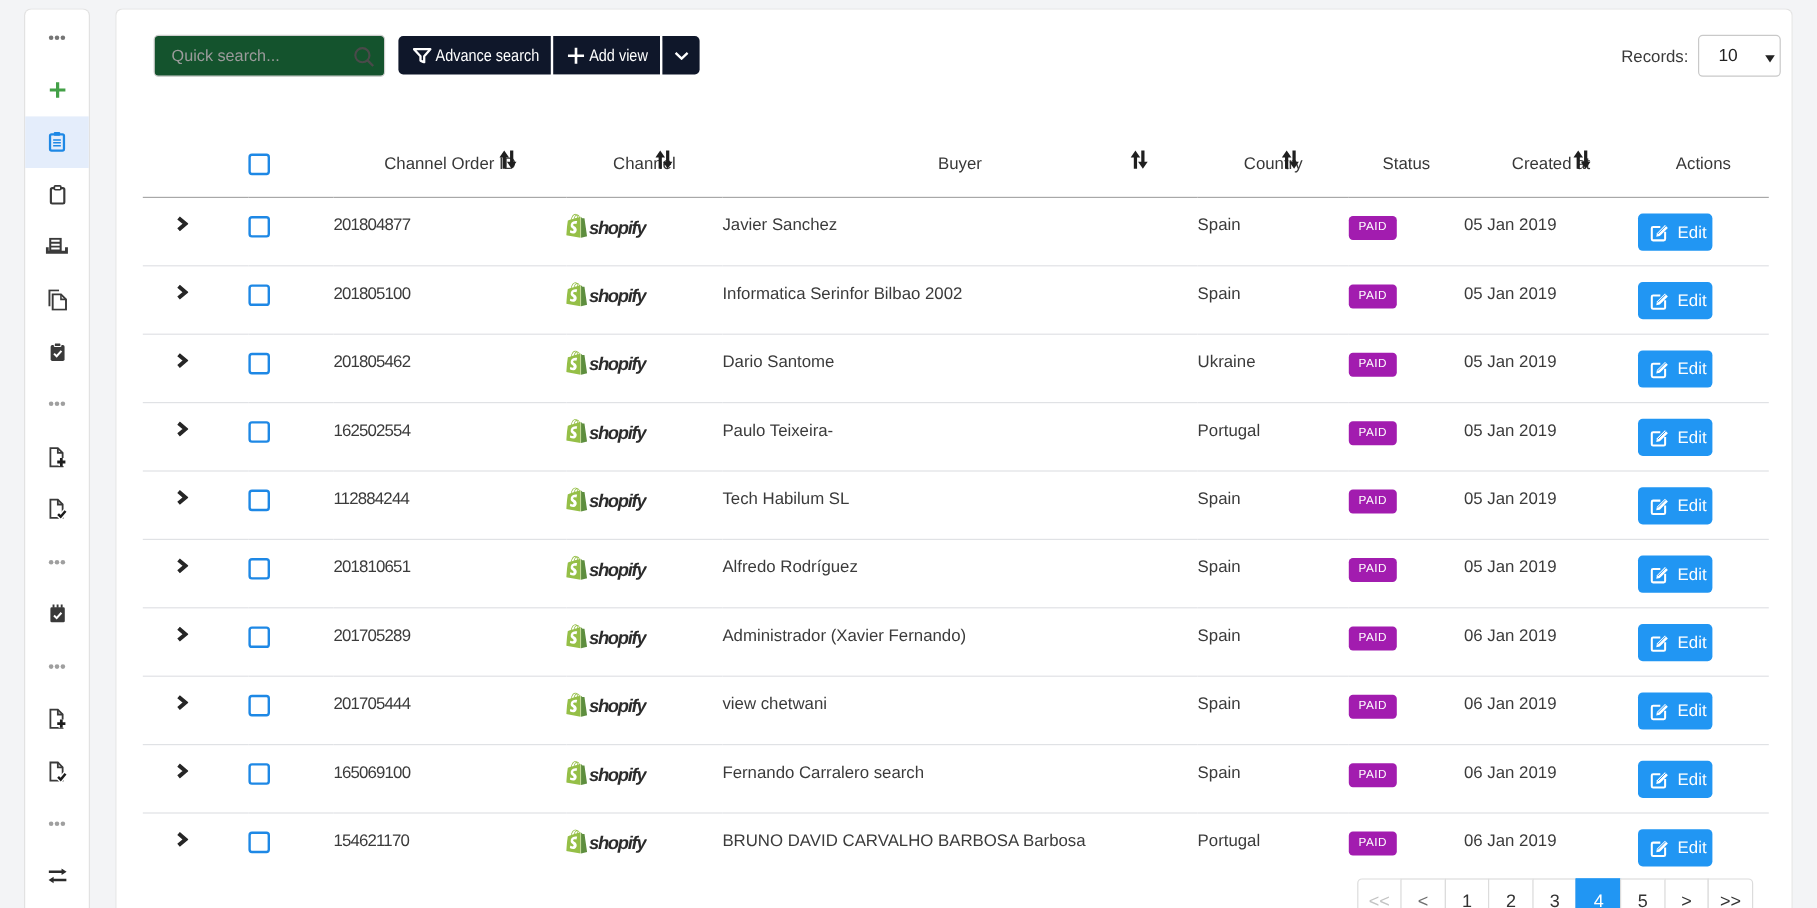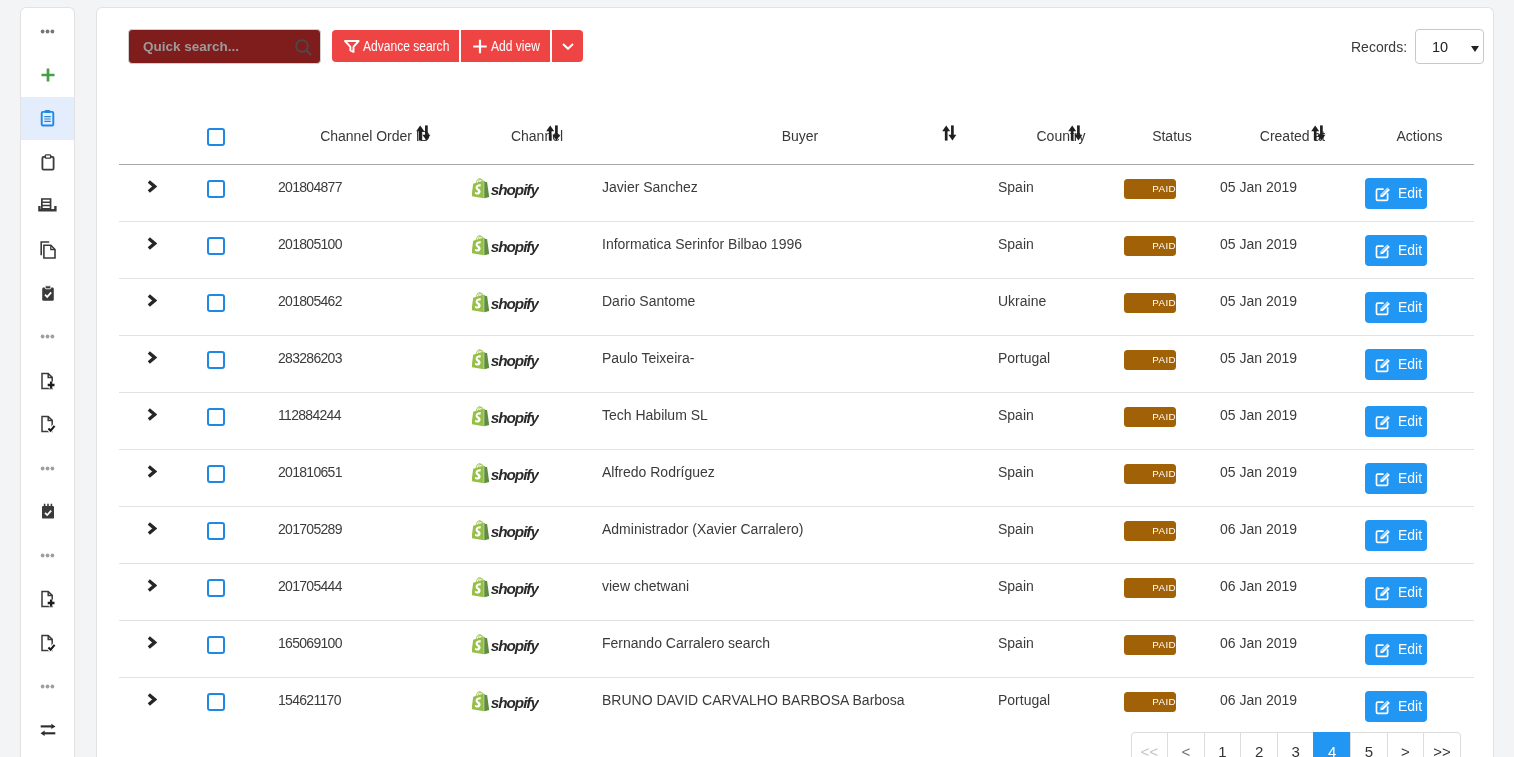--- a/index.html
+++ b/index.html
@@ -4,24 +4,24 @@
 html,body{width:1514px;height:757px;overflow:hidden;background:#f3f4f6;
  font-family:"Liberation Sans",sans-serif;}
 #sidebar{position:absolute;left:20px;top:7px;width:55px;height:760px;background:#fff;
  border:1px solid #e2e2e2;border-bottom:none;border-radius:6px 6px 0 0;}
 .si{position:absolute;left:0;width:53px;text-align:center;line-height:0;}
 .si svg{display:inline-block;vertical-align:middle}
 #selbg{position:absolute;left:0;top:88.5px;width:53px;height:43.5px;background:#e4edfb;}
 #card{position:absolute;left:96px;top:7px;width:1398px;height:760px;background:#fff;
  border:1px solid #e2e2e2;border-bottom:none;border-radius:6px 6px 0 0;}
 #search{position:absolute;left:31px;top:21px;width:193px;height:35px;border:1px solid #cfcfcf;
- border-radius:4px;background:#7f1d1d;font-weight:bold;}
+ border-radius:4px;background:#14532d;}
 #search span{position:absolute;left:14px;top:9px;font-size:13.5px;color:#9b9b9b;}
 #search svg{position:absolute;right:7px;top:8px;}
-.tbtn{position:absolute;top:22px;height:32px;background:#ef4444;color:#fff;
+.tbtn{position:absolute;top:22px;height:32px;background:#0f172a;color:#fff;
  display:flex;align-items:center;justify-content:center;}
 .tbtn .bt{position:absolute;top:50%;transform:translateY(-50%) scaleX(0.86);
  transform-origin:left center;font-size:14px;white-space:nowrap;}
 .tbtn .bicon{position:absolute;}
 #b1{left:235px;width:127px;border-radius:4px 0 0 4px;}
 #b2{left:364px;width:89px;}
 #b3{left:455px;width:31px;border-radius:0 4px 4px 0;}
 #reclab{position:absolute;top:31px;left:1254px;width:54px;font-size:14px;color:#3a3a3a;text-align:center;}
 #recsel{position:absolute;left:1318px;top:21px;width:69px;height:35px;border:1px solid #c9c9c9;
  border-radius:4px;background:#fff;}
@@ -31,22 +31,22 @@
 table{position:absolute;left:22px;top:92.5px;width:1355px;border-collapse:collapse;table-layout:fixed;}
 th{vertical-align:bottom;padding:26px 0 20px 0;border-bottom:1px solid #a8a8a8;font-size:14px;
  font-weight:normal;color:#383838;text-align:center;position:relative;}
 .sorti{position:absolute;bottom:23.5px;}
 td{height:57px;vertical-align:top;padding:13px 0 0 0;border-bottom:1px solid #e0e2e5;
  font-size:14px;color:#3b3b3b;line-height:19px;}
 tr.last td{border-bottom:none;}
 .cb{width:18px;height:18px;border:2.4px solid #1E88E5;border-radius:3px;background:#fff;margin-top:1.5px;}
 th .cb{margin-bottom:-2px;}
 td.oid{letter-spacing:-0.7px;}
-.badge{display:inline-block;width:52px;height:20px;margin-top:0px;border-radius:3.5px;background:#a16207;
- color:#fff;font-size:9.8px;letter-spacing:0.4px;text-align:right;line-height:20px;}
+.badge{display:inline-block;width:40px;height:20px;margin-top:0px;border-radius:3.5px;background:#a21caf;
+ color:#fff;font-size:9.8px;letter-spacing:0.4px;text-align:center;line-height:20px;}
 .ebtn{display:flex;width:62px;height:31px;background:#2196F3;border-radius:4px;color:#fff;
  align-items:center;padding-left:9px;}
 .ebtn svg{margin-right:6px;}
 .ebtn span{font-size:14px;}
 #pager{position:absolute;left:1033.5px;top:724px;display:flex;}
 #pager div{width:37.6px;height:38px;margin-left:-1px;border:1px solid #dcdcdc;background:#fff;
  font-size:15px;color:#333;display:flex;align-items:center;justify-content:center;}
 #pager div.first{border-radius:4px 0 0 4px;margin-left:0;}
 #pager div.lastp{border-radius:0 4px 4px 0;}
 #pager div.dis{color:#c3c3c3;}
@@ -274,21 +274,21 @@
           <td>
             <svg width="67" height="22" viewBox="0 0 67 22" style="display:block;margin-top:0px">
               <g transform="translate(-0.4,0.2) scale(0.1615)">
                 <path fill="#95BF47" fill-rule="evenodd" d="M74.7,14.8c0,0-1.4,0.4-3.7,1.1c-0.4-1.3-1-2.8-1.8-4.4c-2.6-5-6.5-7.7-11.1-7.7c-0.3,0-0.6,0-1,0.1C56.9,3.4,56.7,3.2,56.5,3c-2-2.2-4.6-3.2-7.7-3.1c-6,0.2-12,4.5-16.8,12.2c-3.4,5.4-6,12.2-6.7,17.5c-6.9,2.1-11.7,3.6-11.8,3.7c-3.5,1.1-3.6,1.2-4,4.5C9.1,40.3,0,110.7,0,110.7l75.6,13.1V14.6C75.2,14.7,74.9,14.7,74.7,14.8z M57.2,20.2c-4,1.2-8.4,2.6-12.7,3.9c1.2-4.7,3.6-9.4,6.4-12.5c1.1-1.1,2.6-2.4,4.3-3.2C56.9,12,57.3,16.9,57.2,20.2z M49,4.3c1.4,0,2.6,0.3,3.6,0.9c-1.6,0.8-3.2,2.1-4.7,3.6c-3.8,4.1-6.7,10.5-7.9,16.6c-3.6,1.1-7.2,2.2-10.5,3.2C31.7,19.1,39.8,4.6,49,4.3z M61.2,19c0-3-0.4-7.3-1.8-10.9c4.6,0.9,6.8,6,7.8,9.1C65.4,17.7,63.4,18.3,61.2,19z"></path>
                 <path fill="#5E8E3E" d="M78.1,123.9l31.4-7.8c0,0-13.5-91.3-13.6-92c-0.1-0.6-0.6-1-1.1-1c-0.5,0-9.3-0.2-9.3-0.2s-5.4-5.2-7.4-7.2V123.9z"></path>
                 <path fill="#FFFFFF" d="M58.1,38l-3.9,14.4c0,0-4.3-2-9.4-1.6c-7.5,0.5-7.6,5.2-7.4,6.5c0.4,6.4,17.3,7.8,18.3,22.9c0.7,11.9-6.3,20-16.4,20.6c-12.2,0.8-18.9-6.4-18.9-6.4l2.6-11c0,0,6.7,5.1,12.1,4.7c3.5-0.2,4.8-3.1,4.7-5.1c-0.5-8.4-14.3-7.9-15.2-21.7c-0.7-11.6,6.9-23.4,23.7-24.5C54.8,36.4,58.1,38,58.1,38z"></path>
               </g>
               <text x="18.8" y="16.7" font-family="Liberation Sans, sans-serif" font-size="15.3" font-weight="bold" font-style="italic" letter-spacing="-1.05" fill="#2b2b2b">shopify</text>
             </svg>
           </td>
-          <td>Informatica Serinfor Bilbao 1996</td>
+          <td>Informatica Serinfor Bilbao 2002</td>
           <td>Spain</td>
           <td><span class="badge">PAID</span></td>
           <td>05 Jan 2019</td>
           <td>
             <div class="ebtn">
               <svg width="18" height="17" viewBox="0 0 18 17">
                 <path d="M13.6 8.2 V14.2 A1.1 1.1 0 0 1 12.5 15.3 H3.6 A1.1 1.1 0 0 1 2.5 14.2 V5.3 A1.1 1.1 0 0 1 3.6 4.2 H9.6" fill="none" stroke="#fff" stroke-width="1.7"></path>
                 <path d="M6.8 9.3 L13.5 2.6 L15.9 5 L9.2 11.7 L6.2 12.3 Z" fill="#fff"></path>
                 <path d="M7.5 10.0 L14.1 3.4" stroke="#2196F3" stroke-width="0.8"></path>
               </svg>
@@ -333,21 +333,21 @@
         </tr>
         <tr>
           <td>
             <svg width="10" height="13" viewBox="0 0 10 13" style="margin:1.5px 0 0 27.5px;display:block">
               <path d="M1.8 1.6 L7.6 6.5 L1.8 11.4" fill="none" stroke="#262626" stroke-width="3.3"></path>
             </svg>
           </td>
           <td>
             <div class="cb"></div>
           </td>
-          <td class="oid">283286203</td>
+          <td class="oid">162502554</td>
           <td>
             <svg width="67" height="22" viewBox="0 0 67 22" style="display:block;margin-top:0px">
               <g transform="translate(-0.4,0.2) scale(0.1615)">
                 <path fill="#95BF47" fill-rule="evenodd" d="M74.7,14.8c0,0-1.4,0.4-3.7,1.1c-0.4-1.3-1-2.8-1.8-4.4c-2.6-5-6.5-7.7-11.1-7.7c-0.3,0-0.6,0-1,0.1C56.9,3.4,56.7,3.2,56.5,3c-2-2.2-4.6-3.2-7.7-3.1c-6,0.2-12,4.5-16.8,12.2c-3.4,5.4-6,12.2-6.7,17.5c-6.9,2.1-11.7,3.6-11.8,3.7c-3.5,1.1-3.6,1.2-4,4.5C9.1,40.3,0,110.7,0,110.7l75.6,13.1V14.6C75.2,14.7,74.9,14.7,74.7,14.8z M57.2,20.2c-4,1.2-8.4,2.6-12.7,3.9c1.2-4.7,3.6-9.4,6.4-12.5c1.1-1.1,2.6-2.4,4.3-3.2C56.9,12,57.3,16.9,57.2,20.2z M49,4.3c1.4,0,2.6,0.3,3.6,0.9c-1.6,0.8-3.2,2.1-4.7,3.6c-3.8,4.1-6.7,10.5-7.9,16.6c-3.6,1.1-7.2,2.2-10.5,3.2C31.7,19.1,39.8,4.6,49,4.3z M61.2,19c0-3-0.4-7.3-1.8-10.9c4.6,0.9,6.8,6,7.8,9.1C65.4,17.7,63.4,18.3,61.2,19z"></path>
                 <path fill="#5E8E3E" d="M78.1,123.9l31.4-7.8c0,0-13.5-91.3-13.6-92c-0.1-0.6-0.6-1-1.1-1c-0.5,0-9.3-0.2-9.3-0.2s-5.4-5.2-7.4-7.2V123.9z"></path>
                 <path fill="#FFFFFF" d="M58.1,38l-3.9,14.4c0,0-4.3-2-9.4-1.6c-7.5,0.5-7.6,5.2-7.4,6.5c0.4,6.4,17.3,7.8,18.3,22.9c0.7,11.9-6.3,20-16.4,20.6c-12.2,0.8-18.9-6.4-18.9-6.4l2.6-11c0,0,6.7,5.1,12.1,4.7c3.5-0.2,4.8-3.1,4.7-5.1c-0.5-8.4-14.3-7.9-15.2-21.7c-0.7-11.6,6.9-23.4,23.7-24.5C54.8,36.4,58.1,38,58.1,38z"></path>
               </g>
               <text x="18.8" y="16.7" font-family="Liberation Sans, sans-serif" font-size="15.3" font-weight="bold" font-style="italic" letter-spacing="-1.05" fill="#2b2b2b">shopify</text>
             </svg>
           </td>
@@ -449,21 +449,21 @@
           <td>
             <svg width="67" height="22" viewBox="0 0 67 22" style="display:block;margin-top:0px">
               <g transform="translate(-0.4,0.2) scale(0.1615)">
                 <path fill="#95BF47" fill-rule="evenodd" d="M74.7,14.8c0,0-1.4,0.4-3.7,1.1c-0.4-1.3-1-2.8-1.8-4.4c-2.6-5-6.5-7.7-11.1-7.7c-0.3,0-0.6,0-1,0.1C56.9,3.4,56.7,3.2,56.5,3c-2-2.2-4.6-3.2-7.7-3.1c-6,0.2-12,4.5-16.8,12.2c-3.4,5.4-6,12.2-6.7,17.5c-6.9,2.1-11.7,3.6-11.8,3.7c-3.5,1.1-3.6,1.2-4,4.5C9.1,40.3,0,110.7,0,110.7l75.6,13.1V14.6C75.2,14.7,74.9,14.7,74.7,14.8z M57.2,20.2c-4,1.2-8.4,2.6-12.7,3.9c1.2-4.7,3.6-9.4,6.4-12.5c1.1-1.1,2.6-2.4,4.3-3.2C56.9,12,57.3,16.9,57.2,20.2z M49,4.3c1.4,0,2.6,0.3,3.6,0.9c-1.6,0.8-3.2,2.1-4.7,3.6c-3.8,4.1-6.7,10.5-7.9,16.6c-3.6,1.1-7.2,2.2-10.5,3.2C31.7,19.1,39.8,4.6,49,4.3z M61.2,19c0-3-0.4-7.3-1.8-10.9c4.6,0.9,6.8,6,7.8,9.1C65.4,17.7,63.4,18.3,61.2,19z"></path>
                 <path fill="#5E8E3E" d="M78.1,123.9l31.4-7.8c0,0-13.5-91.3-13.6-92c-0.1-0.6-0.6-1-1.1-1c-0.5,0-9.3-0.2-9.3-0.2s-5.4-5.2-7.4-7.2V123.9z"></path>
                 <path fill="#FFFFFF" d="M58.1,38l-3.9,14.4c0,0-4.3-2-9.4-1.6c-7.5,0.5-7.6,5.2-7.4,6.5c0.4,6.4,17.3,7.8,18.3,22.9c0.7,11.9-6.3,20-16.4,20.6c-12.2,0.8-18.9-6.4-18.9-6.4l2.6-11c0,0,6.7,5.1,12.1,4.7c3.5-0.2,4.8-3.1,4.7-5.1c-0.5-8.4-14.3-7.9-15.2-21.7c-0.7-11.6,6.9-23.4,23.7-24.5C54.8,36.4,58.1,38,58.1,38z"></path>
               </g>
               <text x="18.8" y="16.7" font-family="Liberation Sans, sans-serif" font-size="15.3" font-weight="bold" font-style="italic" letter-spacing="-1.05" fill="#2b2b2b">shopify</text>
             </svg>
           </td>
-          <td>Administrador (Xavier Carralero)</td>
+          <td>Administrador (Xavier Fernando)</td>
           <td>Spain</td>
           <td><span class="badge">PAID</span></td>
           <td>06 Jan 2019</td>
           <td>
             <div class="ebtn">
               <svg width="18" height="17" viewBox="0 0 18 17">
                 <path d="M13.6 8.2 V14.2 A1.1 1.1 0 0 1 12.5 15.3 H3.6 A1.1 1.1 0 0 1 2.5 14.2 V5.3 A1.1 1.1 0 0 1 3.6 4.2 H9.6" fill="none" stroke="#fff" stroke-width="1.7"></path>
                 <path d="M6.8 9.3 L13.5 2.6 L15.9 5 L9.2 11.7 L6.2 12.3 Z" fill="#fff"></path>
                 <path d="M7.5 10.0 L14.1 3.4" stroke="#2196F3" stroke-width="0.8"></path>
               </svg>

